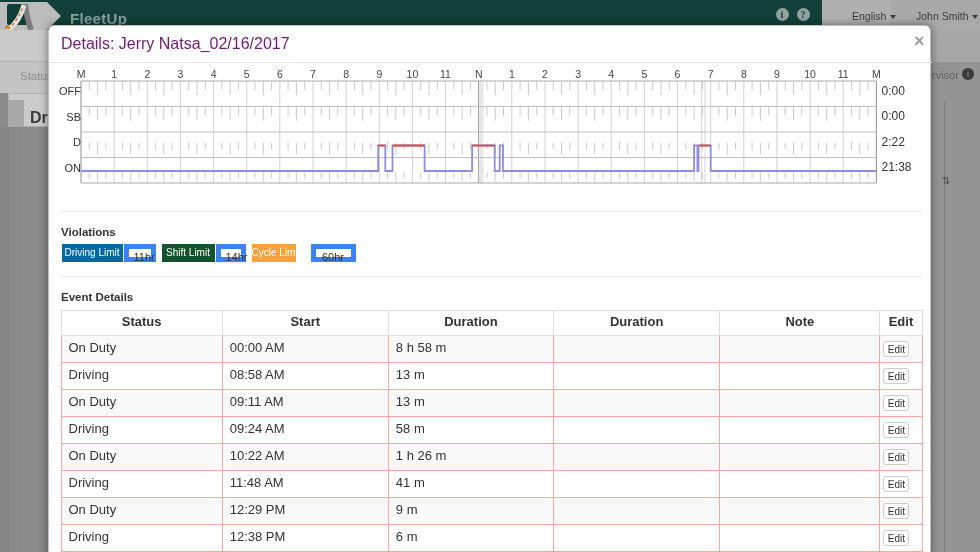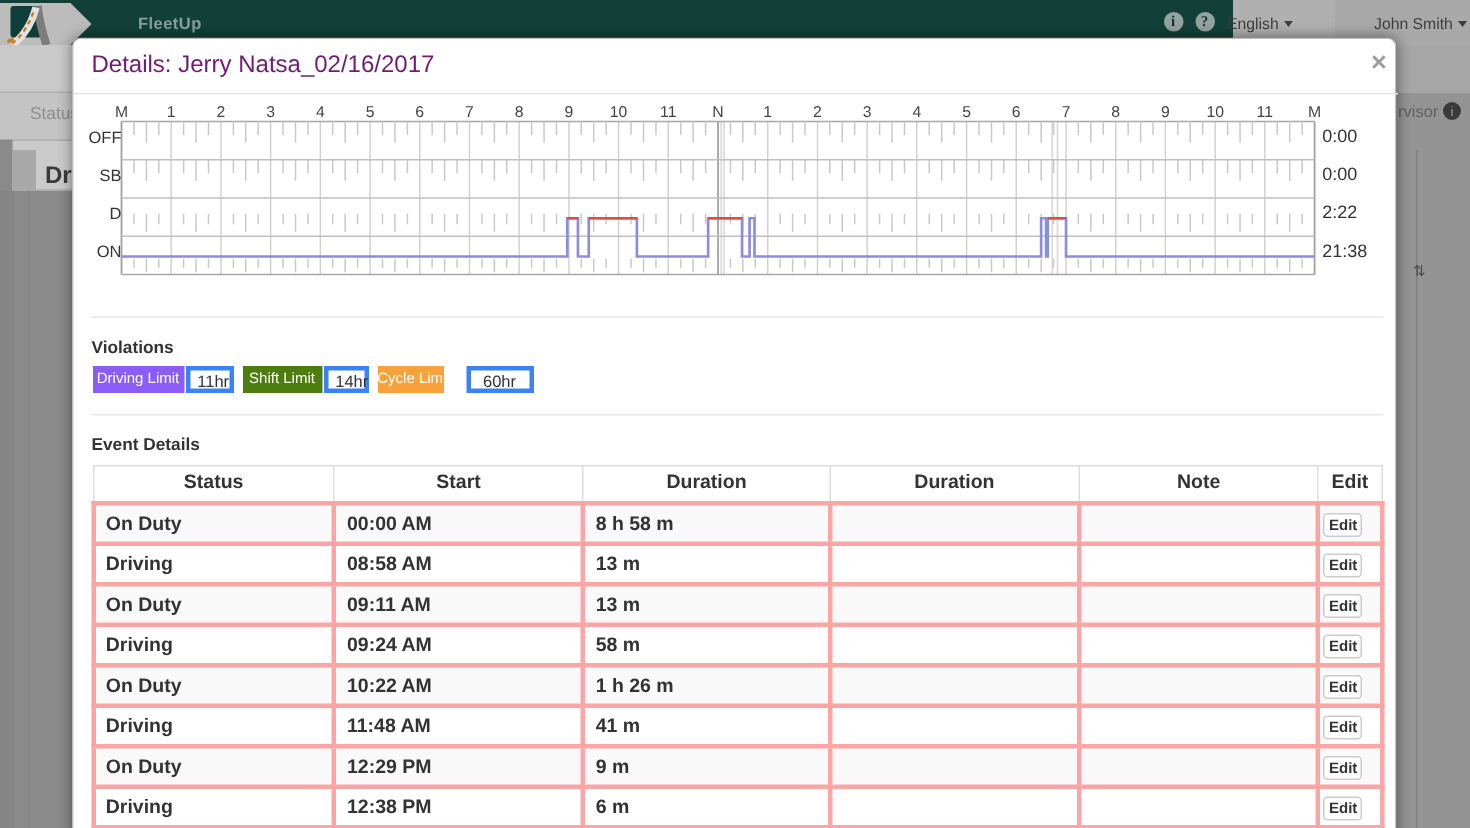--- a/index.html
+++ b/index.html
@@ -2,23 +2,23 @@
 <html><head><meta charset="utf-8"><style>
 * { margin:0; padding:0; box-sizing:border-box; }
 body { font-family:"Liberation Sans", sans-serif; }
 #page { position:relative; width:980px; height:552px; overflow:hidden; background:#8a8a8a; }
 #rstrip { left:822px; top:62px; width:158px; height:490px; background:#949494; }
 .abs { position:absolute; }
 
 #nav { left:0; top:0; width:822px; height:30px; background:#124039; }
 #navr { left:822px; top:0; width:68px; height:30px; background:#b0b0b0; }
 #navr2 { left:890px; top:0; width:90px; height:30px; background:#a9a9a9; }
-#fleetup { left:92px; top:9.5px; font-size:11px; font-weight:bold; color:#86a09a; letter-spacing:0.3px; }
+#fleetup { left:70px; top:9.5px; font-size:15px; font-weight:bold; color:#86a09a; letter-spacing:0.3px; }
 .navicon { top:7.5px; width:13px; height:13px; border-radius:50%; background:#93a39e; color:#14332e; font-size:10px; font-weight:bold; text-align:center; line-height:13px; font-family:"Liberation Serif",serif; }
-#english { left:818px; top:10px; font-size:10.5px; color:#3d3d3d; }
+#english { left:852px; top:10px; font-size:10.5px; color:#3d3d3d; }
 #jsmith { left:916px; top:10px; font-size:10.5px; color:#3d3d3d; }
 .caret { display:inline-block; width:0; height:0; border-left:3.5px solid transparent; border-right:3.5px solid transparent; border-top:4px solid #3d3d3d; margin-left:1px; vertical-align:middle; }
 #tabrow { left:0; top:30px; width:980px; height:32px; background:#c9c9c9; border-bottom:1px solid #b0b0b0; }
 #maptab { left:19px; top:42px; font-size:12.5px; font-weight:bold; color:#2e7ab2;margin-left:40px; }
 #statusbar { left:0; top:62px; width:980px; height:31px; background:#c4c4c4; }
 #statustxt { left:20px; top:70px; font-size:11.5px; color:#8f8f8f; }
 #panel { left:8px; top:93px; width:40px; height:34px; background:#cbcbcb; border:1px solid #b0b0b0; border-right:0; }
 #panelsub { left:8px; top:100px; width:16px; height:27px; background:#a9a9a9; }
 #leftband { left:0; top:127px; width:8px; height:425px; background:#868686; }
 #dritxt { left:30px; top:109px; font-size:16px; font-weight:bold; color:#3b3b3b; }
@@ -32,25 +32,25 @@
 
 #modal { left:48px; top:25px; width:883px; height:535px; background:#fff; border-radius:6px 6px 0 0; box-shadow:0 0 9px rgba(0,0,0,.45); border:1px solid rgba(0,0,0,.25); }
 #mtitle { left:12px; top:8.5px; font-size:16px; color:#701a75; }
 #mclose { left:865px; top:5px; font-size:18px; color:#9d9d9d; font-weight:bold; }
 #mhr { left:0; top:36px; width:883px; height:1px; background:#e5e5e5; }
 .hr2 { left:12px; width:861px; height:1px; background:#e8e8e8; }
 .sect { font-size:11.5px; font-weight:bold; color:#333; }
 
 .vrow { left:0; top:218px; height:18px; }
 .badge { white-space:nowrap;  position:absolute; top:0; height:18px; font-size:10px; color:#fff; text-align:center; line-height:17px; padding:0; }
-.wbadge { position:absolute; top:0; height:18px; font-size:11px; color:#333; text-align:center; line-height:16px; background:#fff; border:3px solid #3b82f6; padding:0 5px; }
+.wbadge { position:absolute; top:0; height:18px; font-size:11px; color:#333; text-align:center; line-height:16px; background:#fff; border:5px solid #3b82f6; padding:0 5px; }
 
 #etable { left:11.5px; top:284px; width:862px; border-collapse:collapse; font-size:13px; color:#333; }
 #etable th { border:1px solid #ddd; font-size:13px; font-weight:bold; text-align:center; height:25px; padding-bottom:4px; vertical-align:middle; }
-#etable td { border:3px solid #fca5a5; height:27px; padding-left:7px; vertical-align:top; padding-top:5px; line-height:14px;font-weight:bold; }
+#etable td { border:1px solid #fca5a5; height:27px; padding-left:7px; vertical-align:top; padding-top:5px; line-height:14px; }
 #etable tr.odd { background:#f9f9f9; }
 .ebtn { display:inline-block; width:26px; height:16px; background:#fff; border:1px solid #ccc; border-radius:3px; font-size:10px; color:#333; text-align:center; line-height:15px; }
 </style></head>
 <body>
 <div id="page">
   <div class="abs" id="nav"></div>
   <div class="abs" id="navr"></div>
   <div class="abs" id="navr2"></div>
   <svg class="abs" style="left:0;top:0" width="64" height="30">
     <polygon points="0,2 47,2 61,16 47,30 0,30" fill="#bcbcbc"></polygon>
@@ -157,23 +157,23 @@
 <text x="32" y="120.0" text-anchor="end" font-size="11" fill="#333">D</text>
 <text x="32" y="145.5" text-anchor="end" font-size="11" fill="#333">ON</text>
 <text x="832.5" y="68.5" font-size="12" fill="#333">0:00</text>
 <text x="832.5" y="94.0" font-size="12" fill="#333">0:00</text>
 <text x="832.5" y="119.5" font-size="12" fill="#333">2:22</text>
 <text x="832.5" y="145.0" font-size="12" fill="#333">21:38</text>
 </svg>
     <div class="abs hr2" style="top:185px"></div>
     <div class="abs sect" style="left:12px;top:199.5px">Violations</div>
     <div class="abs vrow">
-      <span class="badge" style="left:12.5px;width:61px;background:#8b5cf6">Driving Limit</span>
+      <span class="badge" style="left:12.5px;width:61px;background:#0369a1">Driving Limit</span>
       <span class="wbadge" style="left:74.5px;width:32px">11hr</span>
-      <span class="badge" style="left:112.5px;width:53px;background:#4d7c0f">Shift Limit</span>
+      <span class="badge" style="left:112.5px;width:53px;background:#14532d">Shift Limit</span>
       <span class="wbadge" style="left:166.5px;width:30px">14hr</span>
       <span class="badge" style="left:202.5px;width:44px;background:#f9a13b">Cycle Limit</span>
       <span class="wbadge" style="left:261.5px;width:45px">60hr</span>
     </div>
     <div class="abs hr2" style="top:250px"></div>
     <div class="abs sect" style="left:12px;top:265px">Event Details</div>
     <table class="abs" id="etable">
       <tbody>
           <tr>
             <th style="width:161px">Status</th>

